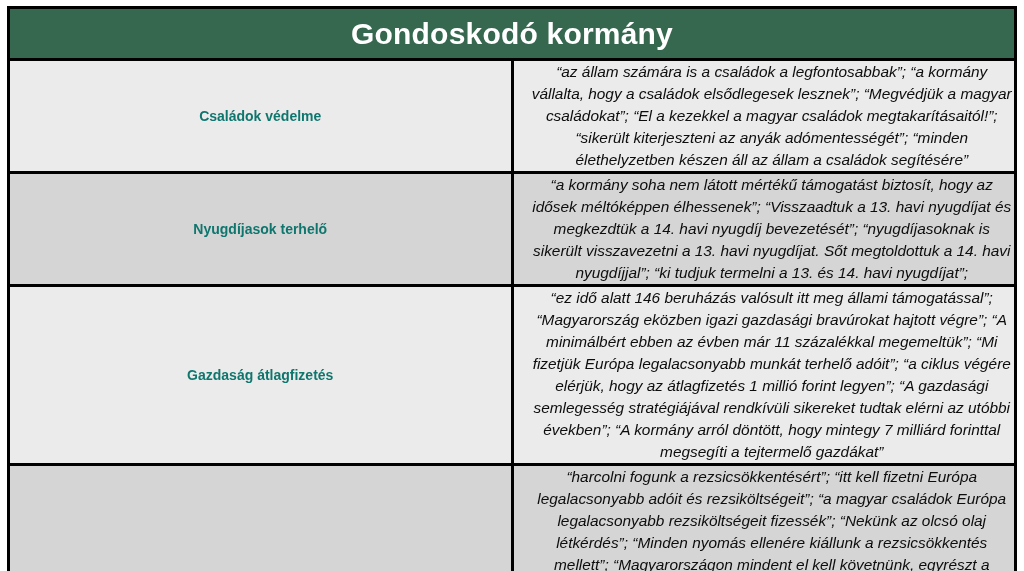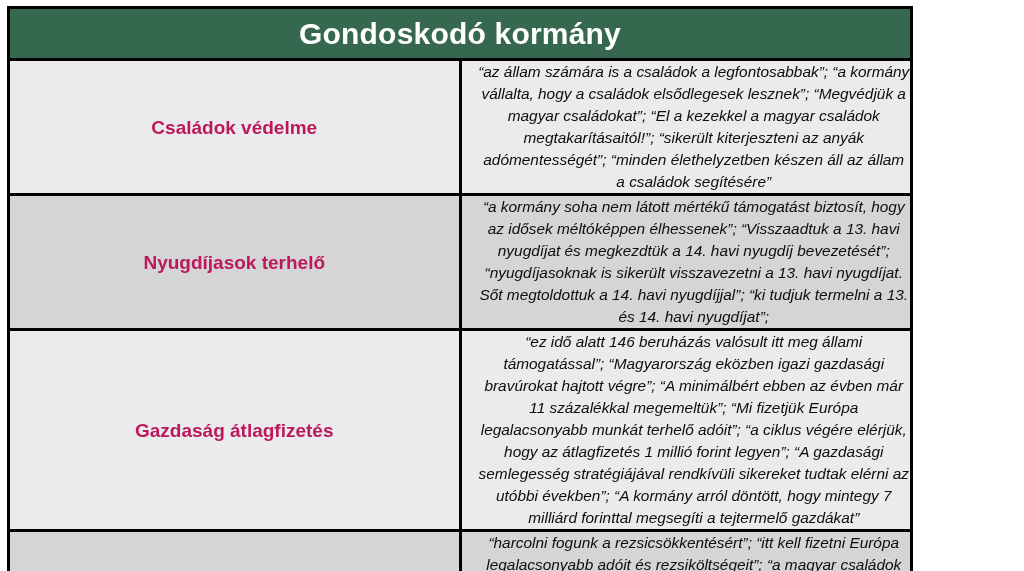--- a/index.html
+++ b/index.html
@@ -11,21 +11,21 @@
     width: 1024px;
     height: 571px;
     font-family: "Liberation Sans", sans-serif;
     overflow: hidden;
   }
 
   #table-wrap {
     position: absolute;
     left: 7px;
     top: 6px;
-    width: 906px;
+    width: 1010px;
     height: 559px;
     box-sizing: border-box;
   }
 
   table.data-table {
     width: 100%;
     height: 100%;
     border-collapse: collapse;
     table-layout: fixed;
     border: 3px solid #000000;
@@ -57,23 +57,23 @@
 
   
   .label-cell {
     width: 196px;
     text-align: center;
     vertical-align: middle;
     padding: 4px 8px;
   }
   .label-text {
     font-family: "Liberation Sans", sans-serif;
-    font-size: 19px;
+    font-size: 14px;
     font-weight: bold;
-    color: #be185d;
+    color: #0f766e;
     line-height: 1.32;
     display: block;
   }
 
   .quote-cell {
     text-align: center;
     vertical-align: middle;
     padding: 7px 12px;
   }
   .quote-text {

